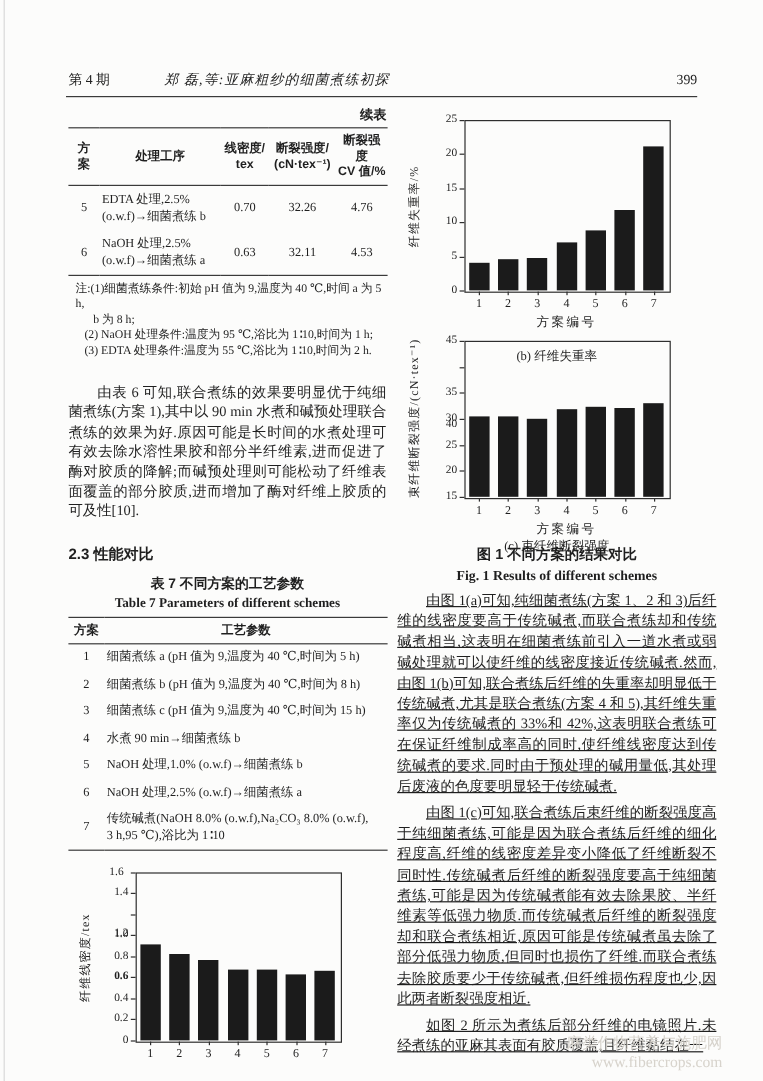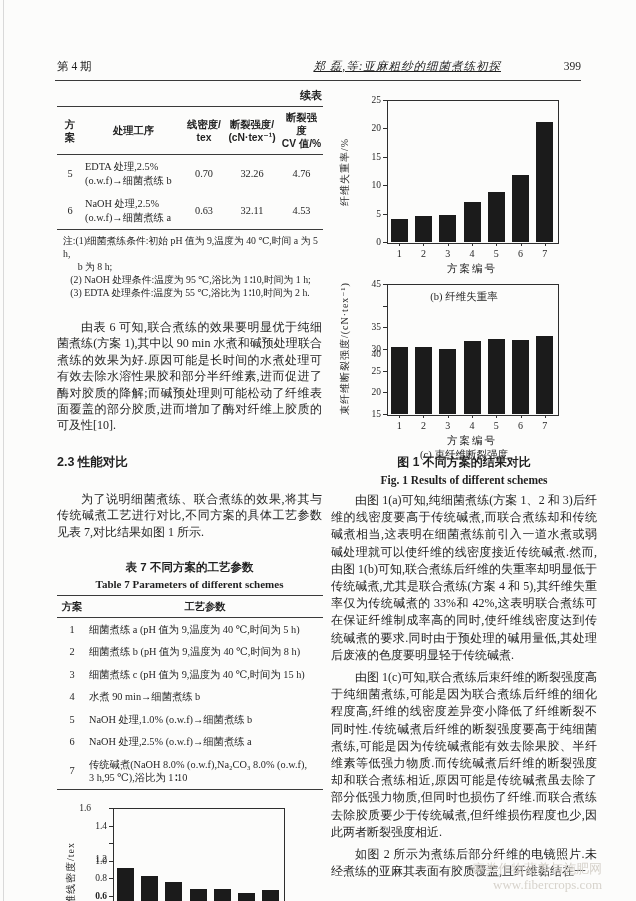--- a/index.html
+++ b/index.html
@@ -3,21 +3,21 @@
 <meta charset="utf-8">
 <style>
   html,body{margin:0;padding:0;background:#e8e8e8;}
   #page{position:relative;width:636px;height:901px;background:#fcfcfb;overflow:hidden;
         font-family:"Liberation Serif","DejaVu Serif",serif;color:#1f1f1f;}
   #edge-line{position:absolute;left:3px;top:0;width:1px;height:100%;background:#d9d9d9;}
 
   
   #hdr{position:absolute;left:57px;top:59px;width:524px;display:flex;align-items:baseline;font-size:11.5px;}
   #hdr .issue{width:80px;}
-  #hdr .title{flex:1;text-align:right;font-style:italic;letter-spacing:1px;text-decoration:underline;}
+  #hdr .title{flex:1;text-align:left;font-style:italic;letter-spacing:1px;}
   #hdr .pageno{width:80px;text-align:right;}
   #hdr-rule{position:absolute;left:55px;top:80px;width:526px;border-top:1.5px solid #3a3a3a;}
 
   
   #col-left{position:absolute;left:57px;top:88px;width:265px;}
   #col-right{position:absolute;left:331px;top:92px;width:266px;}
 
   .cont-label{text-align:right;font-weight:bold;font-size:11px;
               font-family:"Liberation Sans","DejaVu Sans",sans-serif;margin-bottom:3px;}
 
@@ -29,21 +29,21 @@
   .tbl td{padding:5px 2px;vertical-align:middle;white-space:pre-line;line-height:13.5px;}
   .tbl td:first-child{text-align:center;}
   #cont-table col.c0{width:26px}#cont-table col.c1{width:101px}#cont-table col.c2{width:40px}
   #cont-table col.c3{width:56px}#cont-table col.c4{width:43px}
   #cont-table td:nth-child(n+3){text-align:center;}
   #t7 col.c0{width:30px}#t7 col.c1{width:236px}
   #t7 td{padding:4.5px 2px;}
 
   .notes{font-size:9.8px;line-height:13px;margin:4px 0 6px 6px;white-space:pre-wrap;}
   .para{font-size:12px;line-height:16.4px;text-align:justify;text-indent:2em;margin:20px 0;}
-  .para-r{font-size:12px;line-height:17.2px;text-align:justify;text-indent:2em;margin:5px 0;}
+  .para-r{font-size:12px;line-height:17.2px;text-align:justify;text-indent:2em;margin:5px 0;text-decoration:underline;}
   .sec-head{font-weight:bold;font-size:12.5px;font-family:"Liberation Sans","DejaVu Sans",sans-serif;
             margin:7px 0 4px 0;}
   .tbl-cap-cn{font-weight:bold;font-size:11.5px;text-align:center;margin-top:8px;
               font-family:"Liberation Sans","DejaVu Sans",sans-serif;}
   .tbl-cap-en{font-weight:bold;font-size:11px;text-align:center;margin:3px 0 5px 0;}
 
   
   .chart{position:relative;width:100%;}
   #chart-a{height:198px;margin-top:8px;}
   #chart-b{height:188px;}
@@ -126,21 +126,20 @@
 
     <div class="notes">注:(1)细菌煮练条件:初始 pH 值为 9,温度为 40 ℃,时间 a 为 5 h,
       b 为 8 h;
    (2) NaOH 处理条件:温度为 95 ℃,浴比为 1∶10,时间为 1 h;
    (3) EDTA 处理条件:温度为 55 ℃,浴比为 1∶10,时间为 2 h.</div>
 
     <div class="para">由表 6 可知,联合煮练的效果要明显优于纯细菌煮练(方案 1),其中以 90 min 水煮和碱预处理联合煮练的效果为好.原因可能是长时间的水煮处理可有效去除水溶性果胶和部分半纤维素,进而促进了酶对胶质的降解;而碱预处理则可能松动了纤维表面覆盖的部分胶质,进而增加了酶对纤维上胶质的可及性[10].</div>
 
     <div class="sec-head">2.3  性能对比</div>
 
-    <div class="para">为了说明细菌煮练、联合煮练的效果,将其与传统碱煮工艺进行对比,不同方案的具体工艺参数见表 7,对比结果如图 1 所示.</div>
 
     <div class="tbl-cap-cn">表 7  不同方案的工艺参数</div>
     <div class="tbl-cap-en">Table 7  Parameters of different schemes</div>
 
     <table class="tbl" id="t7">
       <colgroup>
           <col class="c0">
           <col class="c1">
         </colgroup>
       <thead>
@@ -194,21 +193,21 @@
         <div class="c-ytick" style="left: 20px; top: 92.5px; font-weight: bold;">0.6</div>
         <div class="c-ymark" style="left: 52px; top: 97.5px; width: 4px;"></div>
         <div class="c-ytick" style="left: 20px; top: 75px;">0.8</div>
         <div class="c-ymark" style="left: 52px; top: 80px; width: 4px;"></div>
         <div class="c-ytick" style="left: 20px; top: 57.5px;">1.0</div>
         <div class="c-ymark" style="left: 52px; top: 62.5px; width: 4px;"></div>
         <div class="c-ytick" style="left: 20px; top: 56px;">1.2</div>
         <div class="c-ymark" style="left: 52px; top: 45px; width: 4px;"></div>
         <div class="c-ytick" style="left: 20px; top: 22.5px;">1.4</div>
         <div class="c-ymark" style="left: 52px; top: 27.5px; width: 4px;"></div>
-        <div class="c-ytick" style="left: 4px; top: 5px;">1.6</div>
+        <div class="c-ytick" style="left: 16px; top: 5px;">1.6</div>
         <div class="c-ymark" style="left: 52px; top: 10px; width: 4px;"></div>
         <div class="c-bar" style="left: 59.6429px; top: 70.375px; width: 17px; height: 79.625px; background: rgb(27, 27, 27);"></div>
         <div class="c-xmark" style="left: 68.1429px; top: 151px; height: 3px;"></div>
         <div class="c-cat" style="left: 56px; top: 156px; width: 24.2857px;">1</div>
         <div class="c-bar" style="left: 83.9286px; top: 78.25px; width: 17px; height: 71.75px; background: rgb(27, 27, 27);"></div>
         <div class="c-xmark" style="left: 92.4286px; top: 151px; height: 3px;"></div>
         <div class="c-cat" style="left: 80.2857px; top: 156px; width: 24.2857px;">2</div>
         <div class="c-bar" style="left: 108.214px; top: 83.5px; width: 17px; height: 66.5px; background: rgb(27, 27, 27);"></div>
         <div class="c-xmark" style="left: 116.714px; top: 151px; height: 3px;"></div>
         <div class="c-cat" style="left: 104.571px; top: 156px; width: 24.2857px;">3</div>

